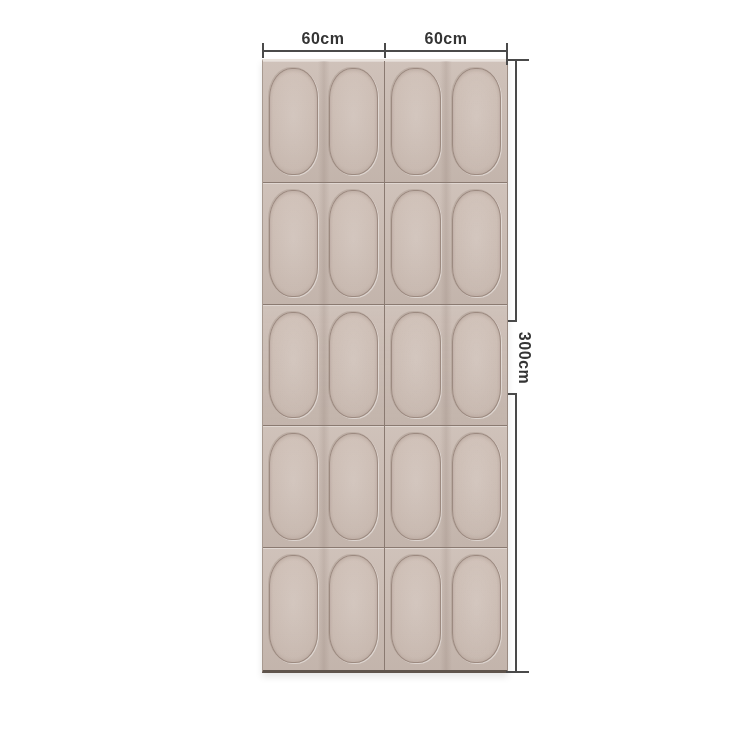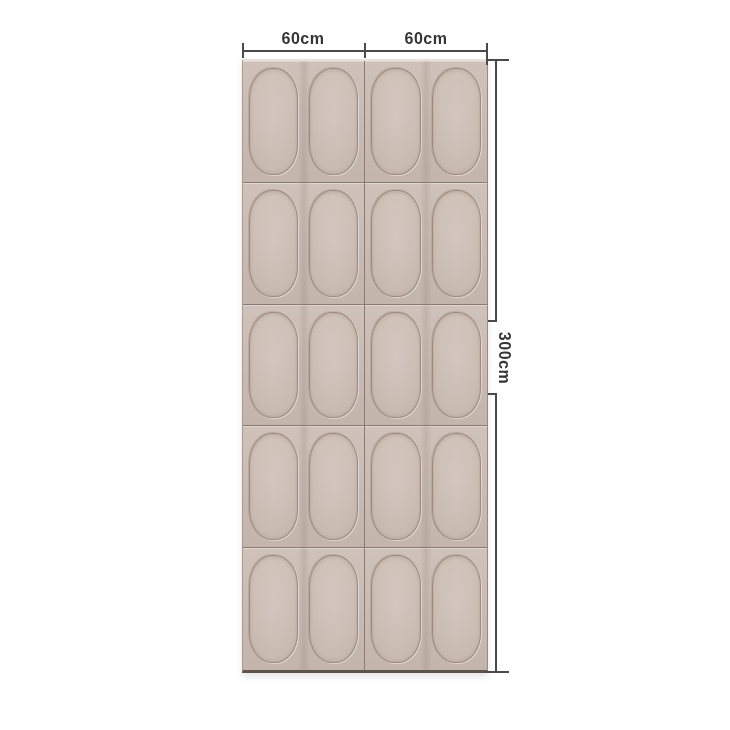--- a/index.html
+++ b/index.html
@@ -2,20 +2,21 @@
 <html style="--base: #cabbb2; --groove: #9c8a80; --seam: #8a7a71; --bottom_edge: #5f544c; --top_highlight: #e9e2dc; --line: #4a4a4a; --text: #343434; --bg: #ffffff;"><head>
 <meta charset="utf-8">
 <style>
   html,body{margin:0;padding:0;background:#fff;}
   .stage{
     position:relative;
     width:600px;height:730px;
     background:var(--bg,#ffffff);
     overflow:hidden;
     font-family:"Liberation Sans",sans-serif;
+    margin-left:20px;
   }
 
   
   .panel{
     position:absolute;left:242px;top:59px;width:246px;height:614px;
     box-sizing:border-box;
     display:grid;
     grid-template-columns:1fr 1fr;
     grid-template-rows:repeat(5,1fr);
     background:var(--base,#cabbb2);

